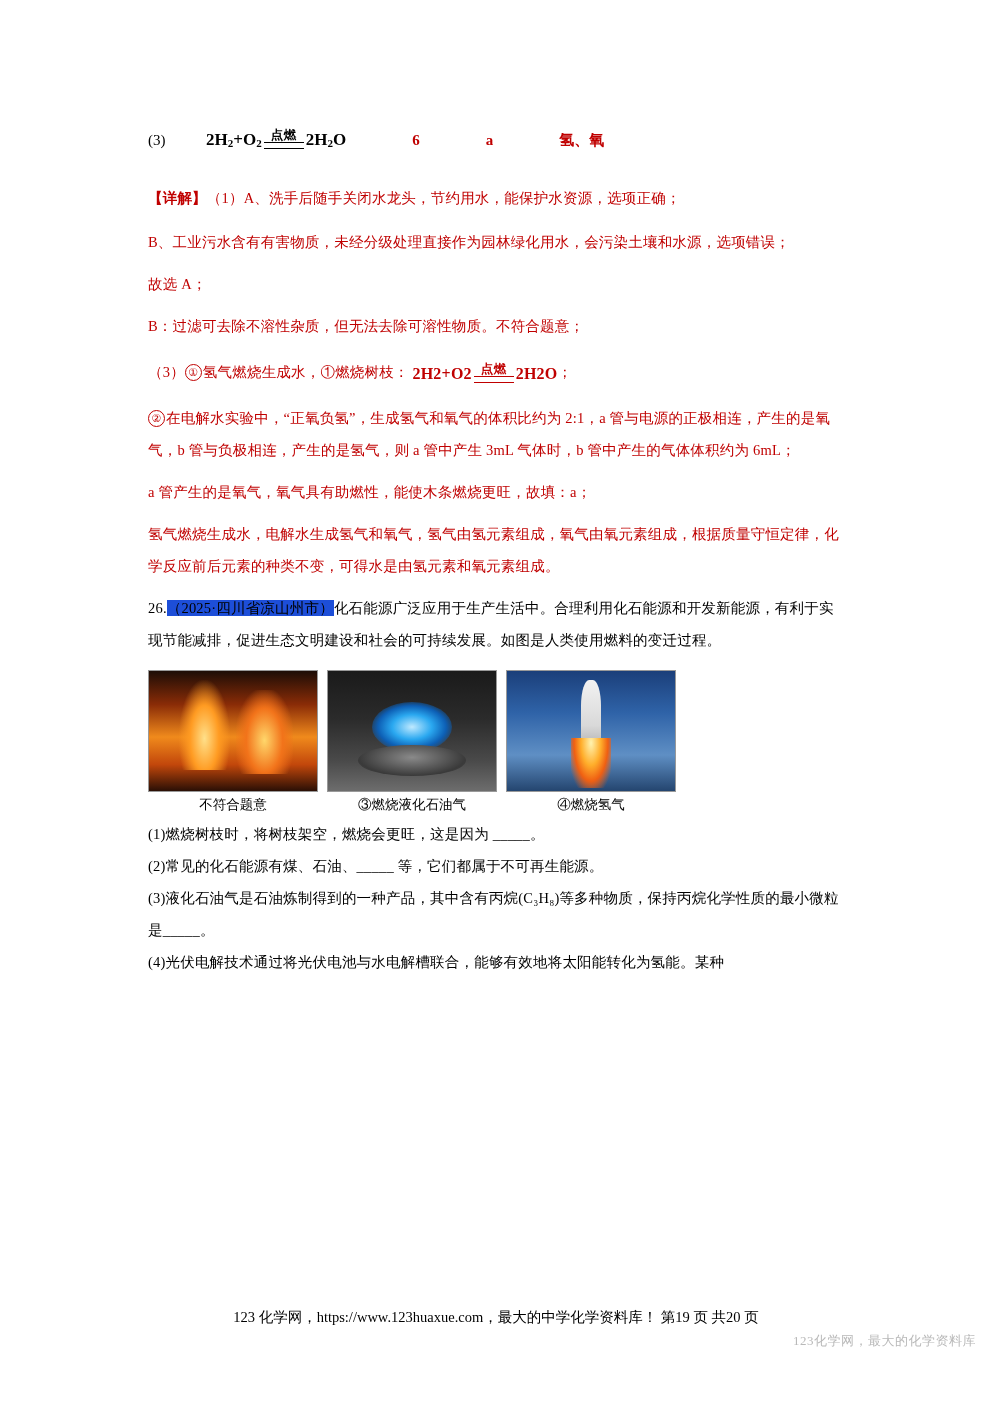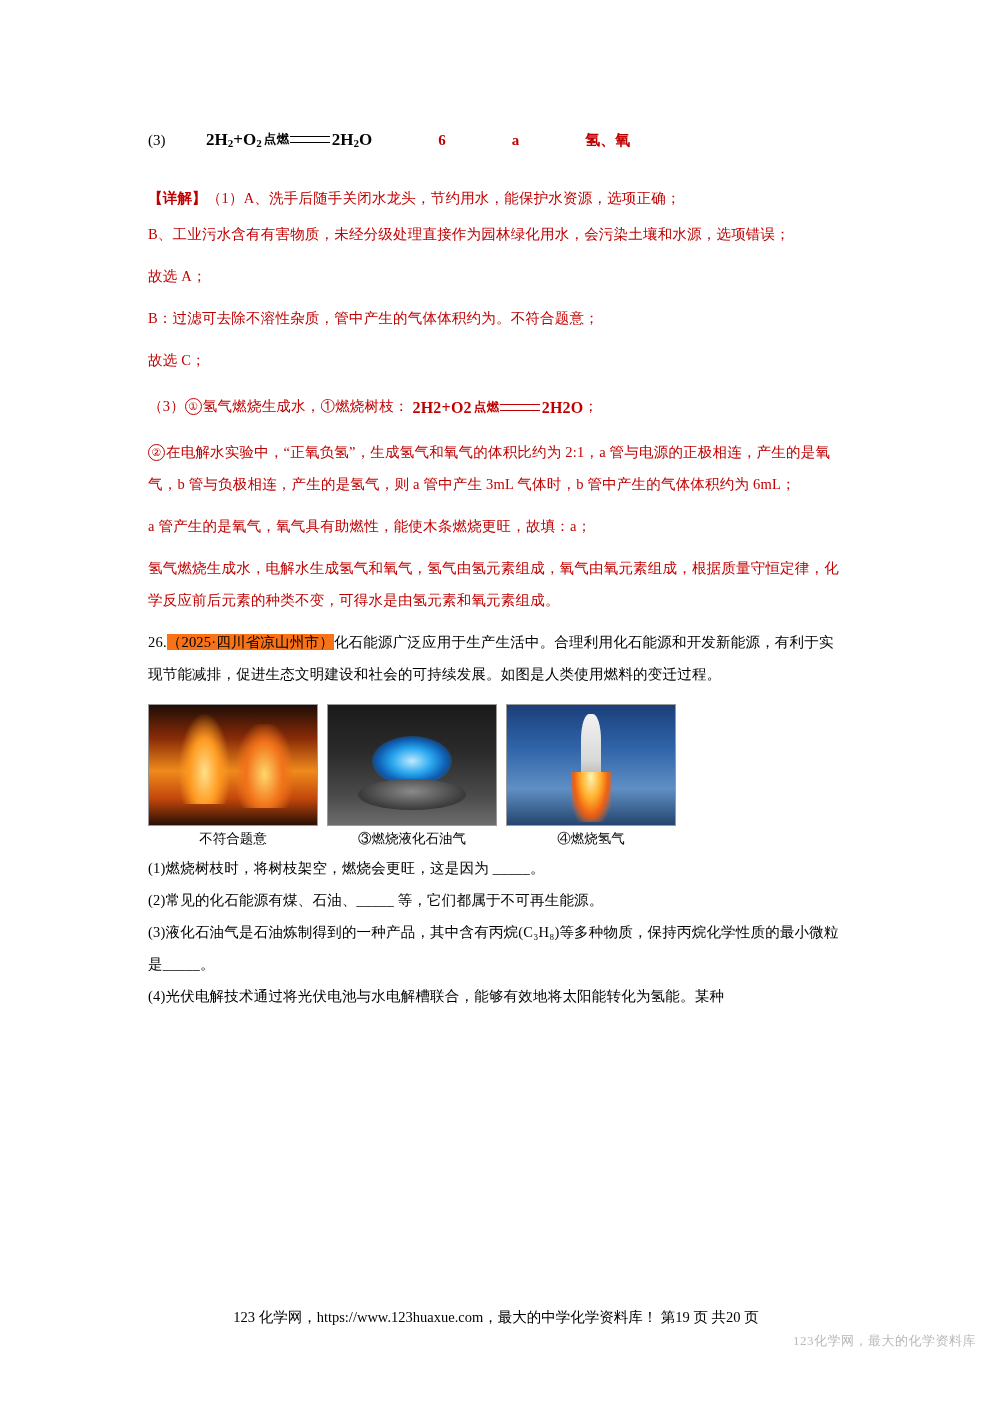--- a/index.html
+++ b/index.html
@@ -45,20 +45,21 @@
   .eq {
     display: flex;
     align-items: center;
     font-family: "Liberation Serif", serif;
     font-weight: bold;
     font-size: 17px;
   }
   .eq .sub { font-size: 11px; vertical-align: sub; position: relative; top: 3px; }
   .arrow-box {
     display: inline-flex;
+    flex-direction: column;
     align-items: center;
     justify-content: center;
     margin: 0 2px;
     position: relative;
     top: -1px;
   }
   .arrow-top {
     font-size: 12.5px;
     font-weight: bold;
     line-height: 12px;
@@ -76,21 +77,21 @@
   .ans-blank3 { margin-left: 66px; font-weight: bold; font-size: 15px; color:#c00000;}
 
   
   .explain p {
     color: #c00000;
     font-size: 14.5px;
     line-height: 32px;
     margin: 0 0 10px 0;
     letter-spacing: 0.2px;
   }
-  .explain p.tight { margin-bottom: 4px; }
+  .explain p.tight { margin-bottom: 12px; }
   .explain .bold { font-weight: bold; }
   .eq-inline {
     display: inline-flex;
     align-items: center;
     font-weight: bold;
     font-size: 16px;
     vertical-align: middle;
     color: #c00000;
   }
   .eq-inline .arrow-lines { border-color: #c00000; }
@@ -121,21 +122,21 @@
 
   
   .q26 p {
     color: #000;
     font-size: 14.5px;
     line-height: 32px;
     margin: 0;
     letter-spacing: 0.2px;
   }
   .q26 .stem { text-indent: 0; }
-  .hl { background: #f97316; text-align: right; }
+  .hl { background: #1d4ed8; text-align: right; }
 
   
   .figures {
     display: flex;
     gap: 9px;
     margin-top: 14px;
     margin-bottom: 4px;
   }
   .fig { width: 170px; }
   .fig .img {
@@ -246,22 +247,21 @@
       </span>
       <span class="ans-blank1">6</span>
       <span class="ans-blank2">a</span>
       <span class="ans-blank3">氢、氧</span>
     </div>
 
     <div class="explain">
       <p class="tight"><span class="bold">【详解】</span><span>（1）A、洗手后随手关闭水龙头，节约用水，能保护水资源，选项正确；</span></p>
       <p>B、工业污水含有有害物质，未经分级处理直接作为园林绿化用水，会污染土壤和水源，选项错误；</p>
       <p>故选 A；</p>
-      <p>B：过滤可去除不溶性杂质，管中产生的气体体积约为。不符合题意；</p>
-      <p>故选 C；</p>
+      <p>B：过滤可去除不溶性杂质，但无法去除可溶性物质。不符合题意；</p>
 
       <p style="margin-top:14px;">
         <span>（3）</span><span class="circ">①</span><span>氢气燃烧生成水，①燃烧树枝：</span>
         <span class="eq-inline">
           <span>2H</span>
             <span class="sub">2</span>
             <span>+O</span>
             <span class="sub">2</span>
           <span class="arrow-box">
             <span class="arrow-top">点燃</span>

